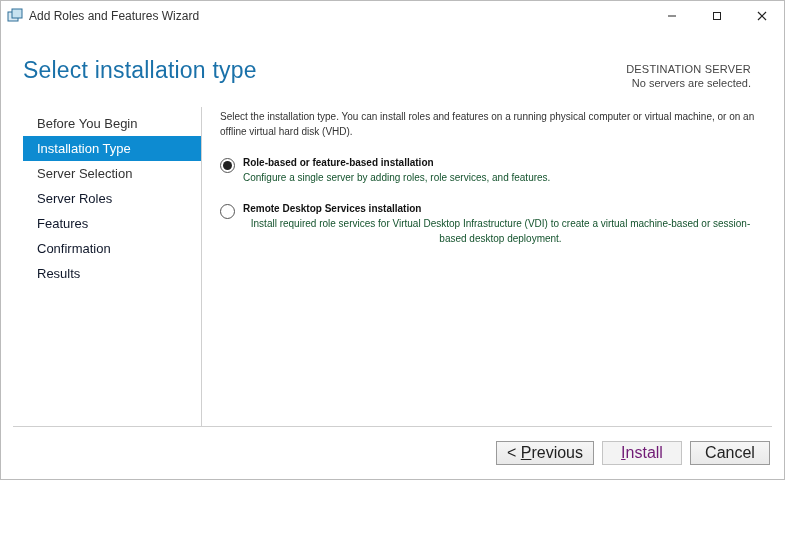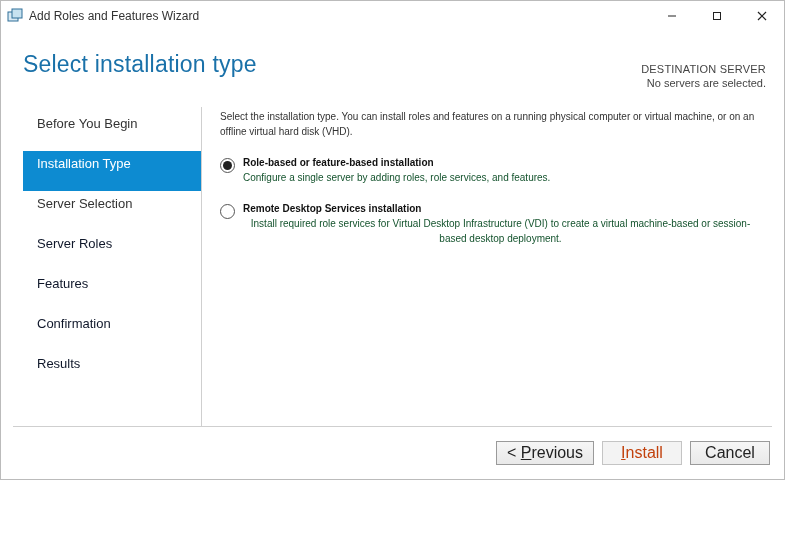--- a/index.html
+++ b/index.html
@@ -55,22 +55,22 @@
     justify-content: center;
     font-size: 13px;
     color: #222;
     background: transparent;
     border: none;
   }
 
   
   .header {
     display: flex;
-    padding: 20px 18px 4px 22px;
-    align-items: flex-start;
+    padding: 20px 33px 4px 22px;
+    align-items: center;
   }
   .page-title {
     font-size: 23px;
     font-weight: 400;
     color: #1a71a9;
     flex: 1;
     margin: 0;
     letter-spacing: .2px;
   }
   .dest-block {
@@ -92,21 +92,21 @@
   }
 
   
   .sidebar {
     width: 178px;
     border-right: 1px solid #cfcfcf;
     padding-top: 4px;
     font-size: 13px;
   }
   .side-item {
-    padding: 5px 0 20px 14px;
+    padding: 5px 0 5px 14px;
     color: #333;
     cursor: default;
   }
   .side-item.active {
     background: #0d8bd1;
     color: #fff;
   }
   .side-item.disabled {
     color: #0f172a;
   }
@@ -166,21 +166,21 @@
     min-width: 80px;
     height: 24px;
     font-size: 16px;
     background: linear-gradient(#f6f6f6,#e9e9e9);
     border: 1px solid #9a9a9a;
     color: #222;
     padding: 0 10px;
     cursor: default;
   }
   .btn.disabled {
-    color: #c2410c;
+    color: #701a75;
     border-color: #c4c4c4;
     background: #f3f3f3;
   }
   .btn.highlight {
     outline: 2px solid #d40000;
     outline-offset: 1px;
   }
   .uline { text-decoration: underline; }
 
   

